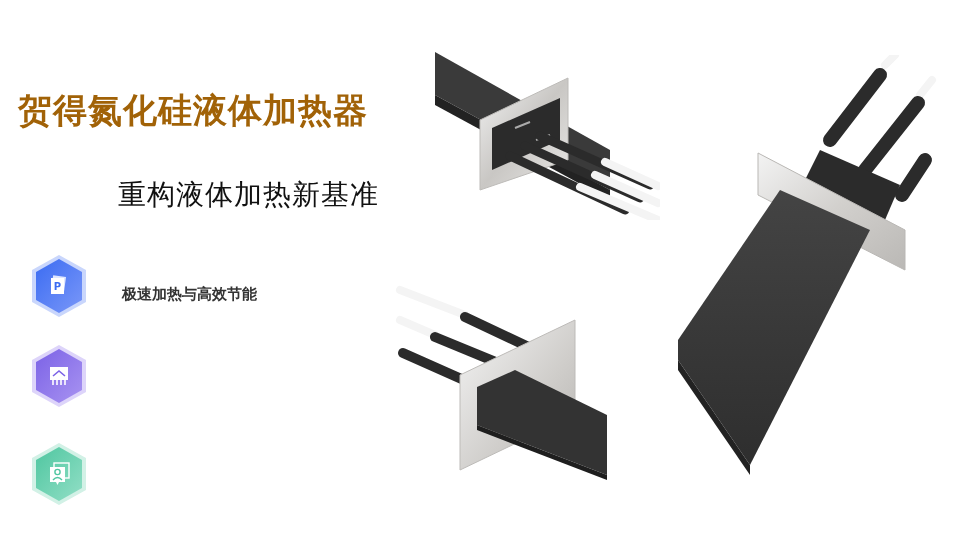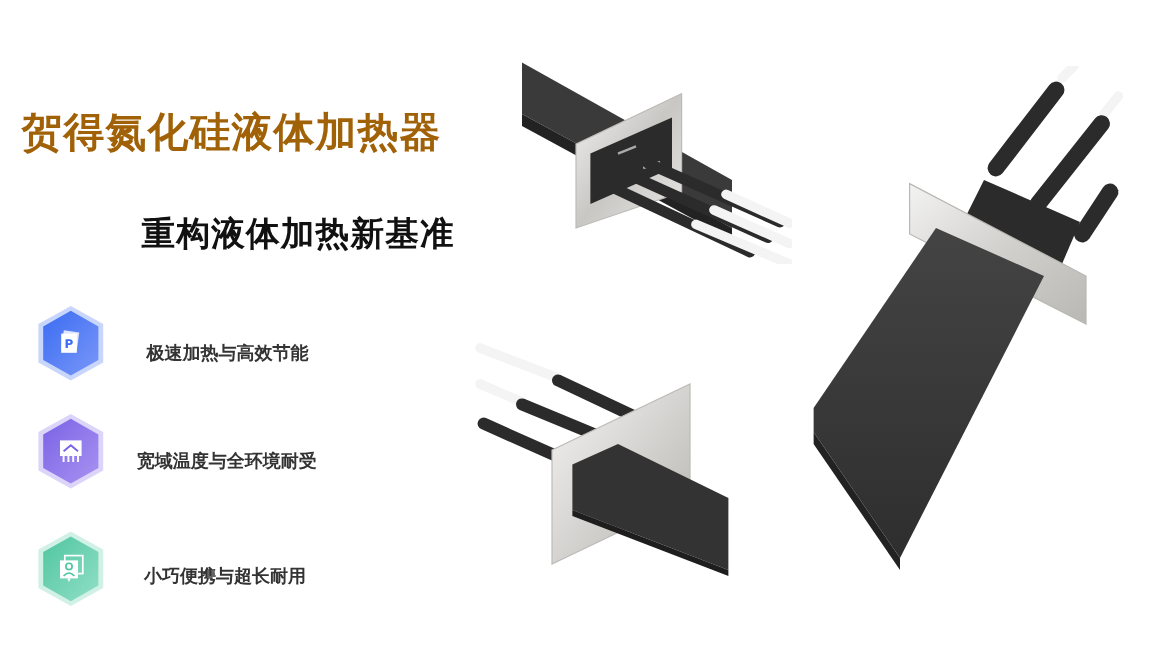--- a/index.html
+++ b/index.html
@@ -1,19 +1,19 @@
 <!DOCTYPE html>
 <html><head>
   <meta charset="utf-8">
   <style>
     html, body { margin:0; padding:0; }
     body { width:960px; height:540px; background:#ffffff; position:relative; overflow:hidden;
            font-family:"DejaVu Sans", "Liberation Sans", sans-serif; color:#1f1f1f; }
     .title { position:absolute; left:18px; top:88px; font-size:34px; font-weight:bold; letter-spacing:1px; color:#a16207; }
-    .subtitle { position:absolute; left:118px; top:176px; font-size:28px; font-weight:bold; letter-spacing:1px; color:#111; }
+    .subtitle { position:absolute; left:118px; top:176px; font-size:28px; font-weight:normal; letter-spacing:1px; color:#111; }
     .feature { position:absolute; left:30px; display:flex; align-items:center; }
     .hex { width:58px; height:64px; position:relative; flex:none; }
     .hex svg { position:absolute; left:0; top:0; }
     .feat-label { font-size:15px; font-weight:bold; color:#333; }
     .product { position:absolute; }
   </style>
 </head>
 <body>
 
 <div class="title">贺得氮化硅液体加热器</div>
@@ -50,42 +50,40 @@
       <polygon points="29,1 56,16 56,48 29,63 2,48 2,16" fill="#ddd4fa"></polygon>
       <polygon points="29,5 52,18 52,46 29,59 6,46 6,18" fill="url(#g2)"></polygon>
       <rect x="20" y="23" width="18" height="13" fill="#ffffff"></rect>
       <path d="M23 32 L29 27 L35 32" stroke="#7b62e6" stroke-width="1.6" fill="none"></path>
       <line x1="23" y1="36" x2="23" y2="41" stroke="#fff" stroke-width="1.6"></line>
       <line x1="27" y1="36" x2="27" y2="41" stroke="#fff" stroke-width="1.6"></line>
       <line x1="31" y1="36" x2="31" y2="41" stroke="#fff" stroke-width="1.6"></line>
       <line x1="35" y1="36" x2="35" y2="41" stroke="#fff" stroke-width="1.6"></line>
     </svg>
   </div>
-  <span class="feat-label" style="margin-left:26px; margin-top:16px;">宽域温度与全环境耐受</span>
 </div>
 
 <div class="feature" style="top:442px;">
   <div class="hex">
     <svg width="58" height="64" viewBox="0 0 58 64">
       <defs>
           <linearGradient id="g3" x1="0" y1="0" x2="1" y2="1">
             <stop offset="0" stop-color="#4fc6a0"></stop>
             <stop offset="1" stop-color="#92dfc6"></stop>
           </linearGradient>
         </defs>
       <polygon points="29,1 56,16 56,48 29,63 2,48 2,16" fill="#d2f1e6"></polygon>
       <polygon points="29,5 52,18 52,46 29,59 6,46 6,18" fill="url(#g3)"></polygon>
       <rect x="24" y="21" width="15" height="15" fill="none" stroke="#ffffff" stroke-width="1.4"></rect>
       <rect x="20" y="25" width="15" height="15" fill="#ffffff"></rect>
       <circle cx="27.5" cy="30" r="2.6" fill="none" stroke="#4fc6a0" stroke-width="1.4"></circle>
       <path d="M23 38 Q27.5 33 32 38" stroke="#4fc6a0" stroke-width="1.4" fill="none"></path>
       <polygon points="26,40 29,40 27.5,43" fill="#ffffff"></polygon>
     </svg>
   </div>
-  <span class="feat-label" style="margin-left:32px; margin-top:12px;">小巧便携与超长耐用</span>
 </div>
 
 <div class="product" style="left:420px; top:40px;">
   <svg width="240" height="180" viewBox="0 0 240 180">
     <defs>
       <linearGradient id="plate1" x1="0" y1="0" x2="1" y2="1">
           <stop offset="0" stop-color="#f2f2f2"></stop>
           <stop offset="0.5" stop-color="#c9c7c4"></stop>
           <stop offset="1" stop-color="#e9e8e6"></stop>
         </linearGradient>

